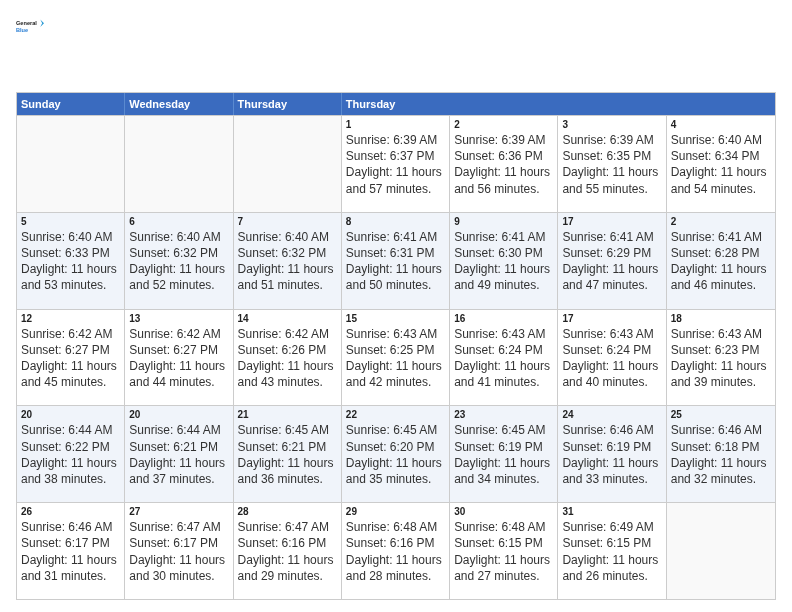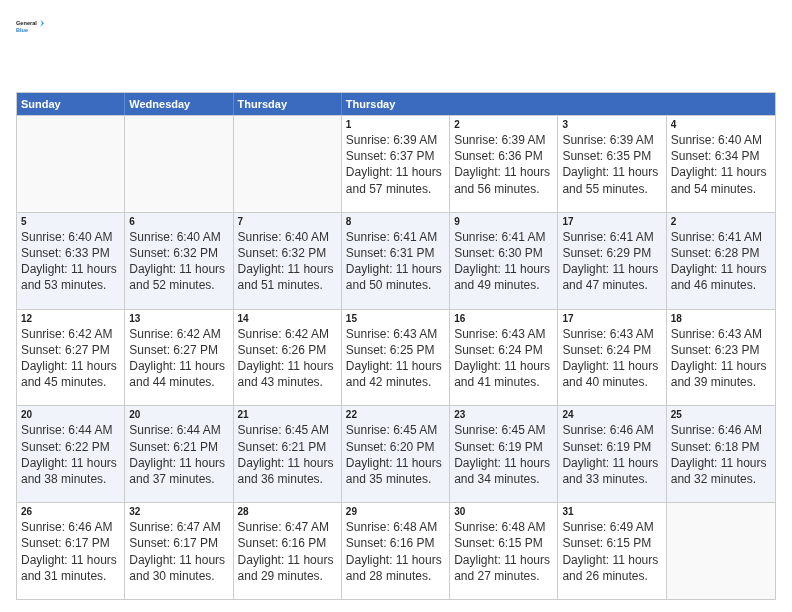--- a/index.html
+++ b/index.html
@@ -313,21 +313,21 @@
         </div>
         <div class="cal-row">
           <div class="cal-cell">
             <div class="day-num">26</div>
             <div class="cell-text" style="white-space: pre-line;">Sunrise: 6:46 AM
 Sunset: 6:17 PM
 Daylight: 11 hours
 and 31 minutes.</div>
           </div>
           <div class="cal-cell">
-            <div class="day-num">32</div>
+            <div class="day-num">27</div>
             <div class="cell-text" style="white-space: pre-line;">Sunrise: 6:47 AM
 Sunset: 6:17 PM
 Daylight: 11 hours
 and 30 minutes.</div>
           </div>
           <div class="cal-cell">
             <div class="day-num">28</div>
             <div class="cell-text" style="white-space: pre-line;">Sunrise: 6:47 AM
 Sunset: 6:16 PM
 Daylight: 11 hours

